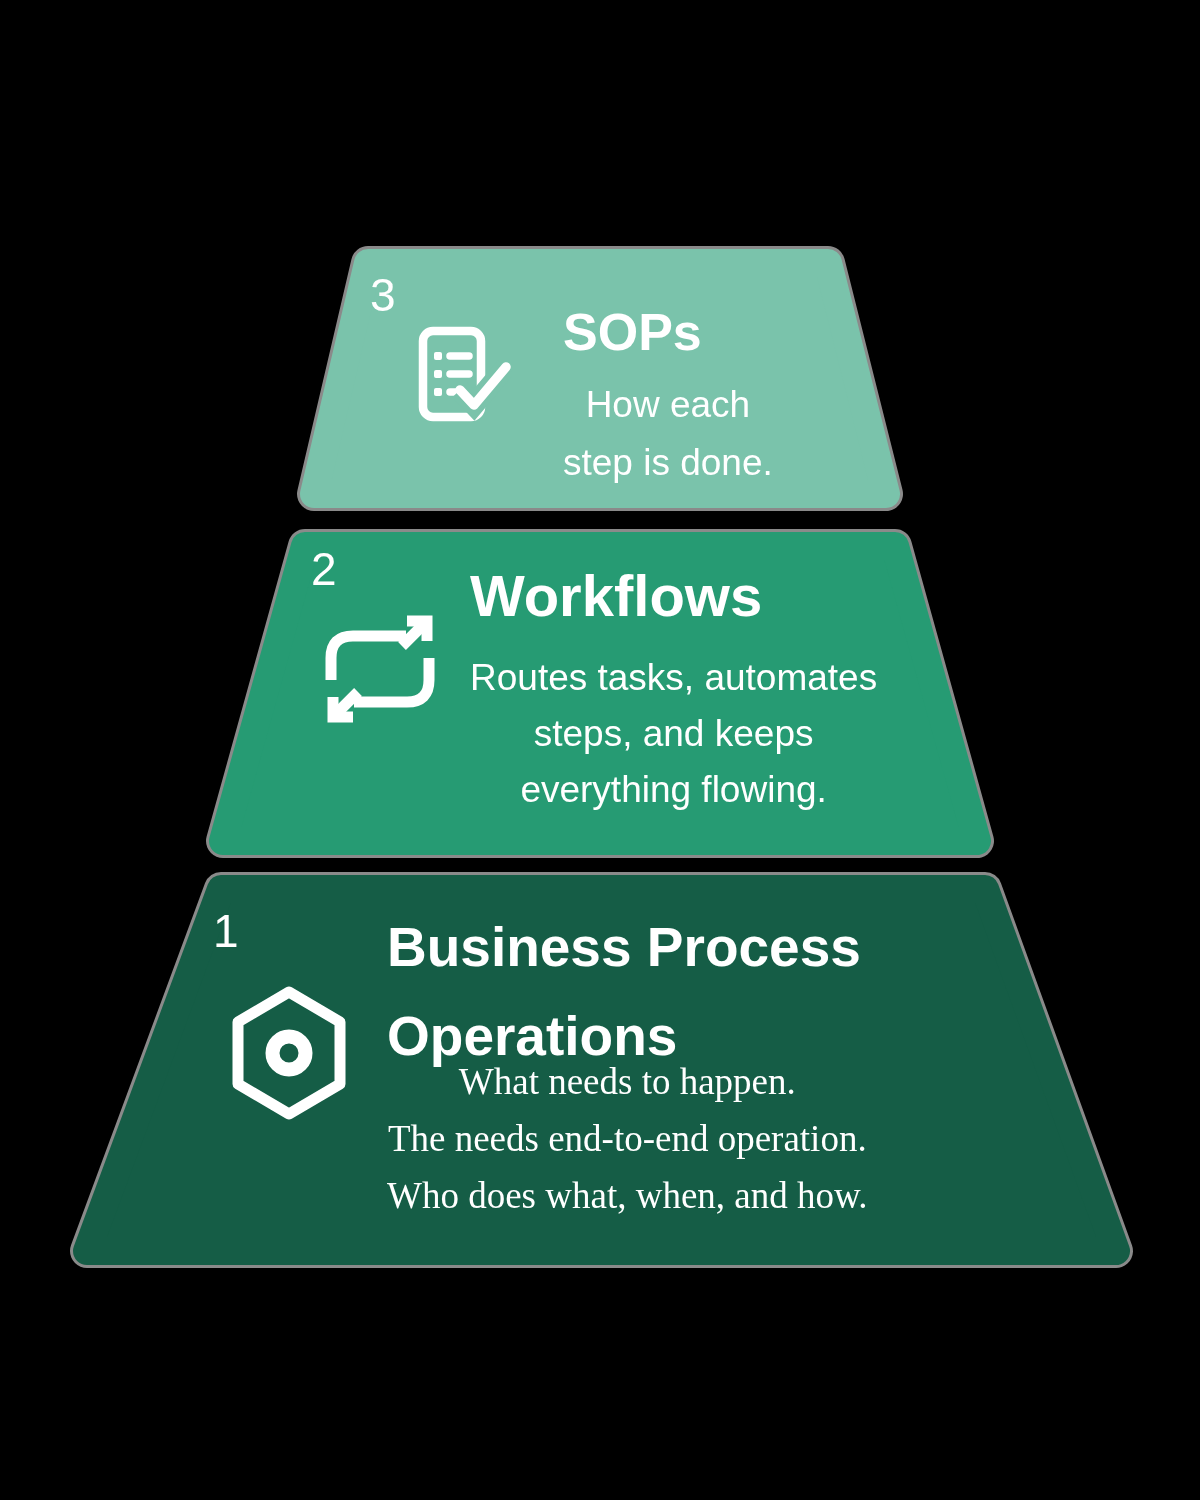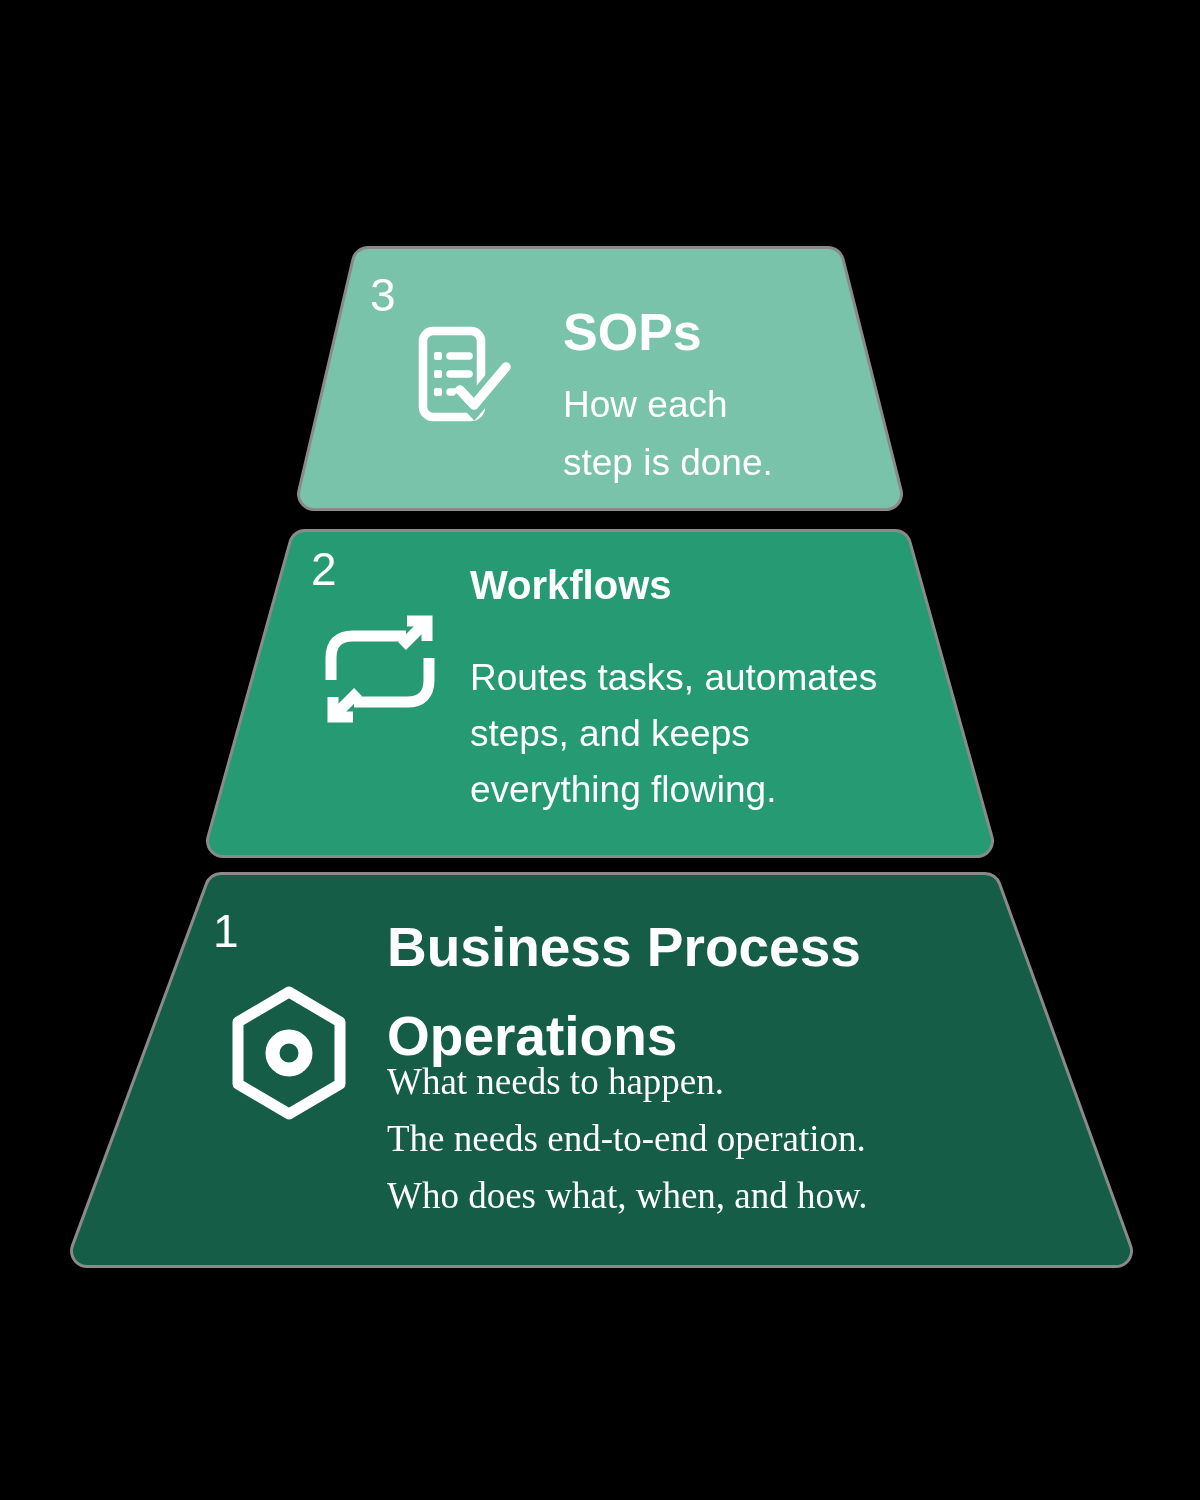--- a/index.html
+++ b/index.html
@@ -29,24 +29,25 @@
     line-height: 1;
   }
   .level-title {
     color: #ffffff;
     font-weight: 700;
     line-height: 1.2;
   }
   .level-body {
     color: #ffffff;
     font-weight: 400;
+    text-align: center;
   }
   .t3-title { left: 563px; top: 301px; font-size: 52px; }
   .t3-body  { left: 563px; top: 376px; font-size: 37px; line-height: 58px; }
-  .t2-title { left: 470px; top: 561px; font-size: 40px; }
+  .t2-title { left: 470px; top: 561px; font-size: 58px; }
   .t2-body  { left: 470px; top: 650px; font-size: 37px; line-height: 56px; }
   .t1-title { left: 387px; top: 903px; font-size: 55px; line-height: 89px; width: 600px; }
   .t1-body  { left: 387px; top: 1053px; font-size: 37px; line-height: 57px; font-family: Liberation Serif, serif; }
   .icon-box svg { display: block; }
 </style>
 </head>
 <body>
 
 <div class="canvas">
 

